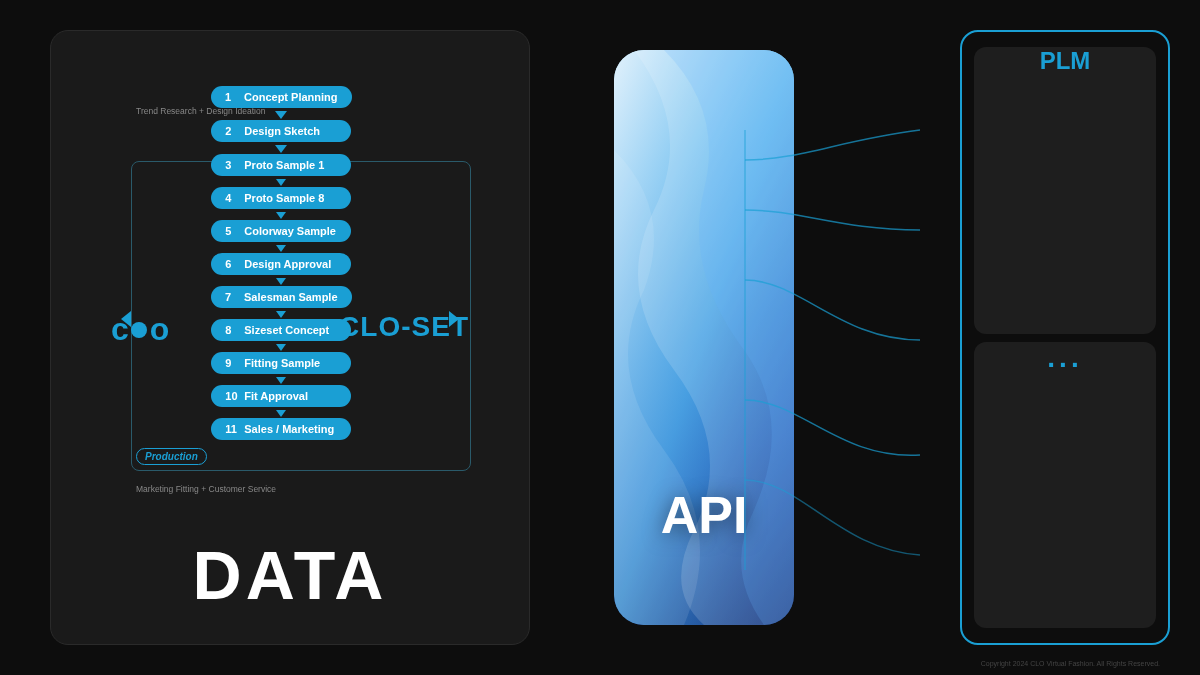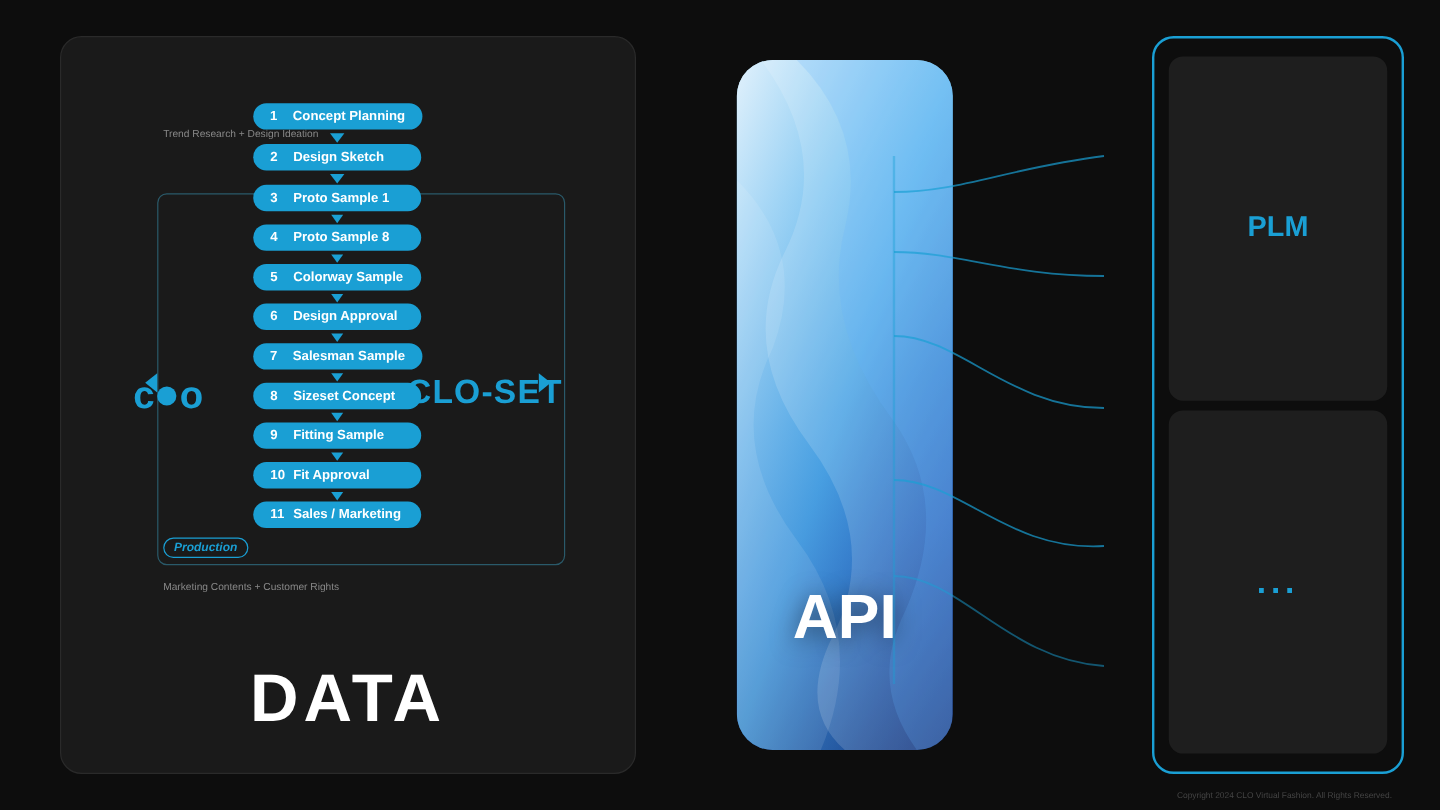--- a/index.html
+++ b/index.html
@@ -24,21 +24,21 @@
       border: 1px solid #2a2a2a;
       overflow: hidden;
     }
 
     
     .data-label {
       position: absolute;
       bottom: 30px;
       left: 50%;
       transform: translateX(-50%);
-      font-size: 56px;
+      font-size: 68px;
       font-weight: 900;
       color: #ffffff;
       letter-spacing: 4px;
     }
 
     
     .clo-logo {
       position: absolute;
       left: 60px;
       top: 280px;
@@ -252,21 +252,20 @@
       gap: 8px;
       padding: 15px 12px;
       background: transparent;
     }
 
     .integration-card {
       flex: 1;
       background: #1e1e1e;
       border-radius: 12px;
       display: flex;
-      align-items: center;
       justify-content: center;
     }
     .integration-card-text {
       color: #1a9fd4;
       font-size: 24px;
       font-weight: 800;
       text-align: center;
       line-height: 1.2;
     }
     .integration-card-dots {
@@ -371,21 +370,21 @@
     <div class="step-btn">
       <span class="step-num">11</span>
       <span>Sales / Marketing</span>
     </div>
   </div>
 
   <div class="production-label">
     <span class="production-badge">Production</span>
   </div>
 
-  <div class="marketing-label">Marketing Contents + Customer Rights</div>
+  <div class="marketing-label">Marketing Fitting + Customer Service</div>
 
   <div class="data-label">DATA</div>
 </div>
 
 <div class="phone-container">
   <div class="phone-bg">
 
     <svg class="phone-wave" viewBox="0 0 180 575">
       <defs>
         <linearGradient id="wg1" x1="0%" y1="0%" x2="100%" y2="100%">

